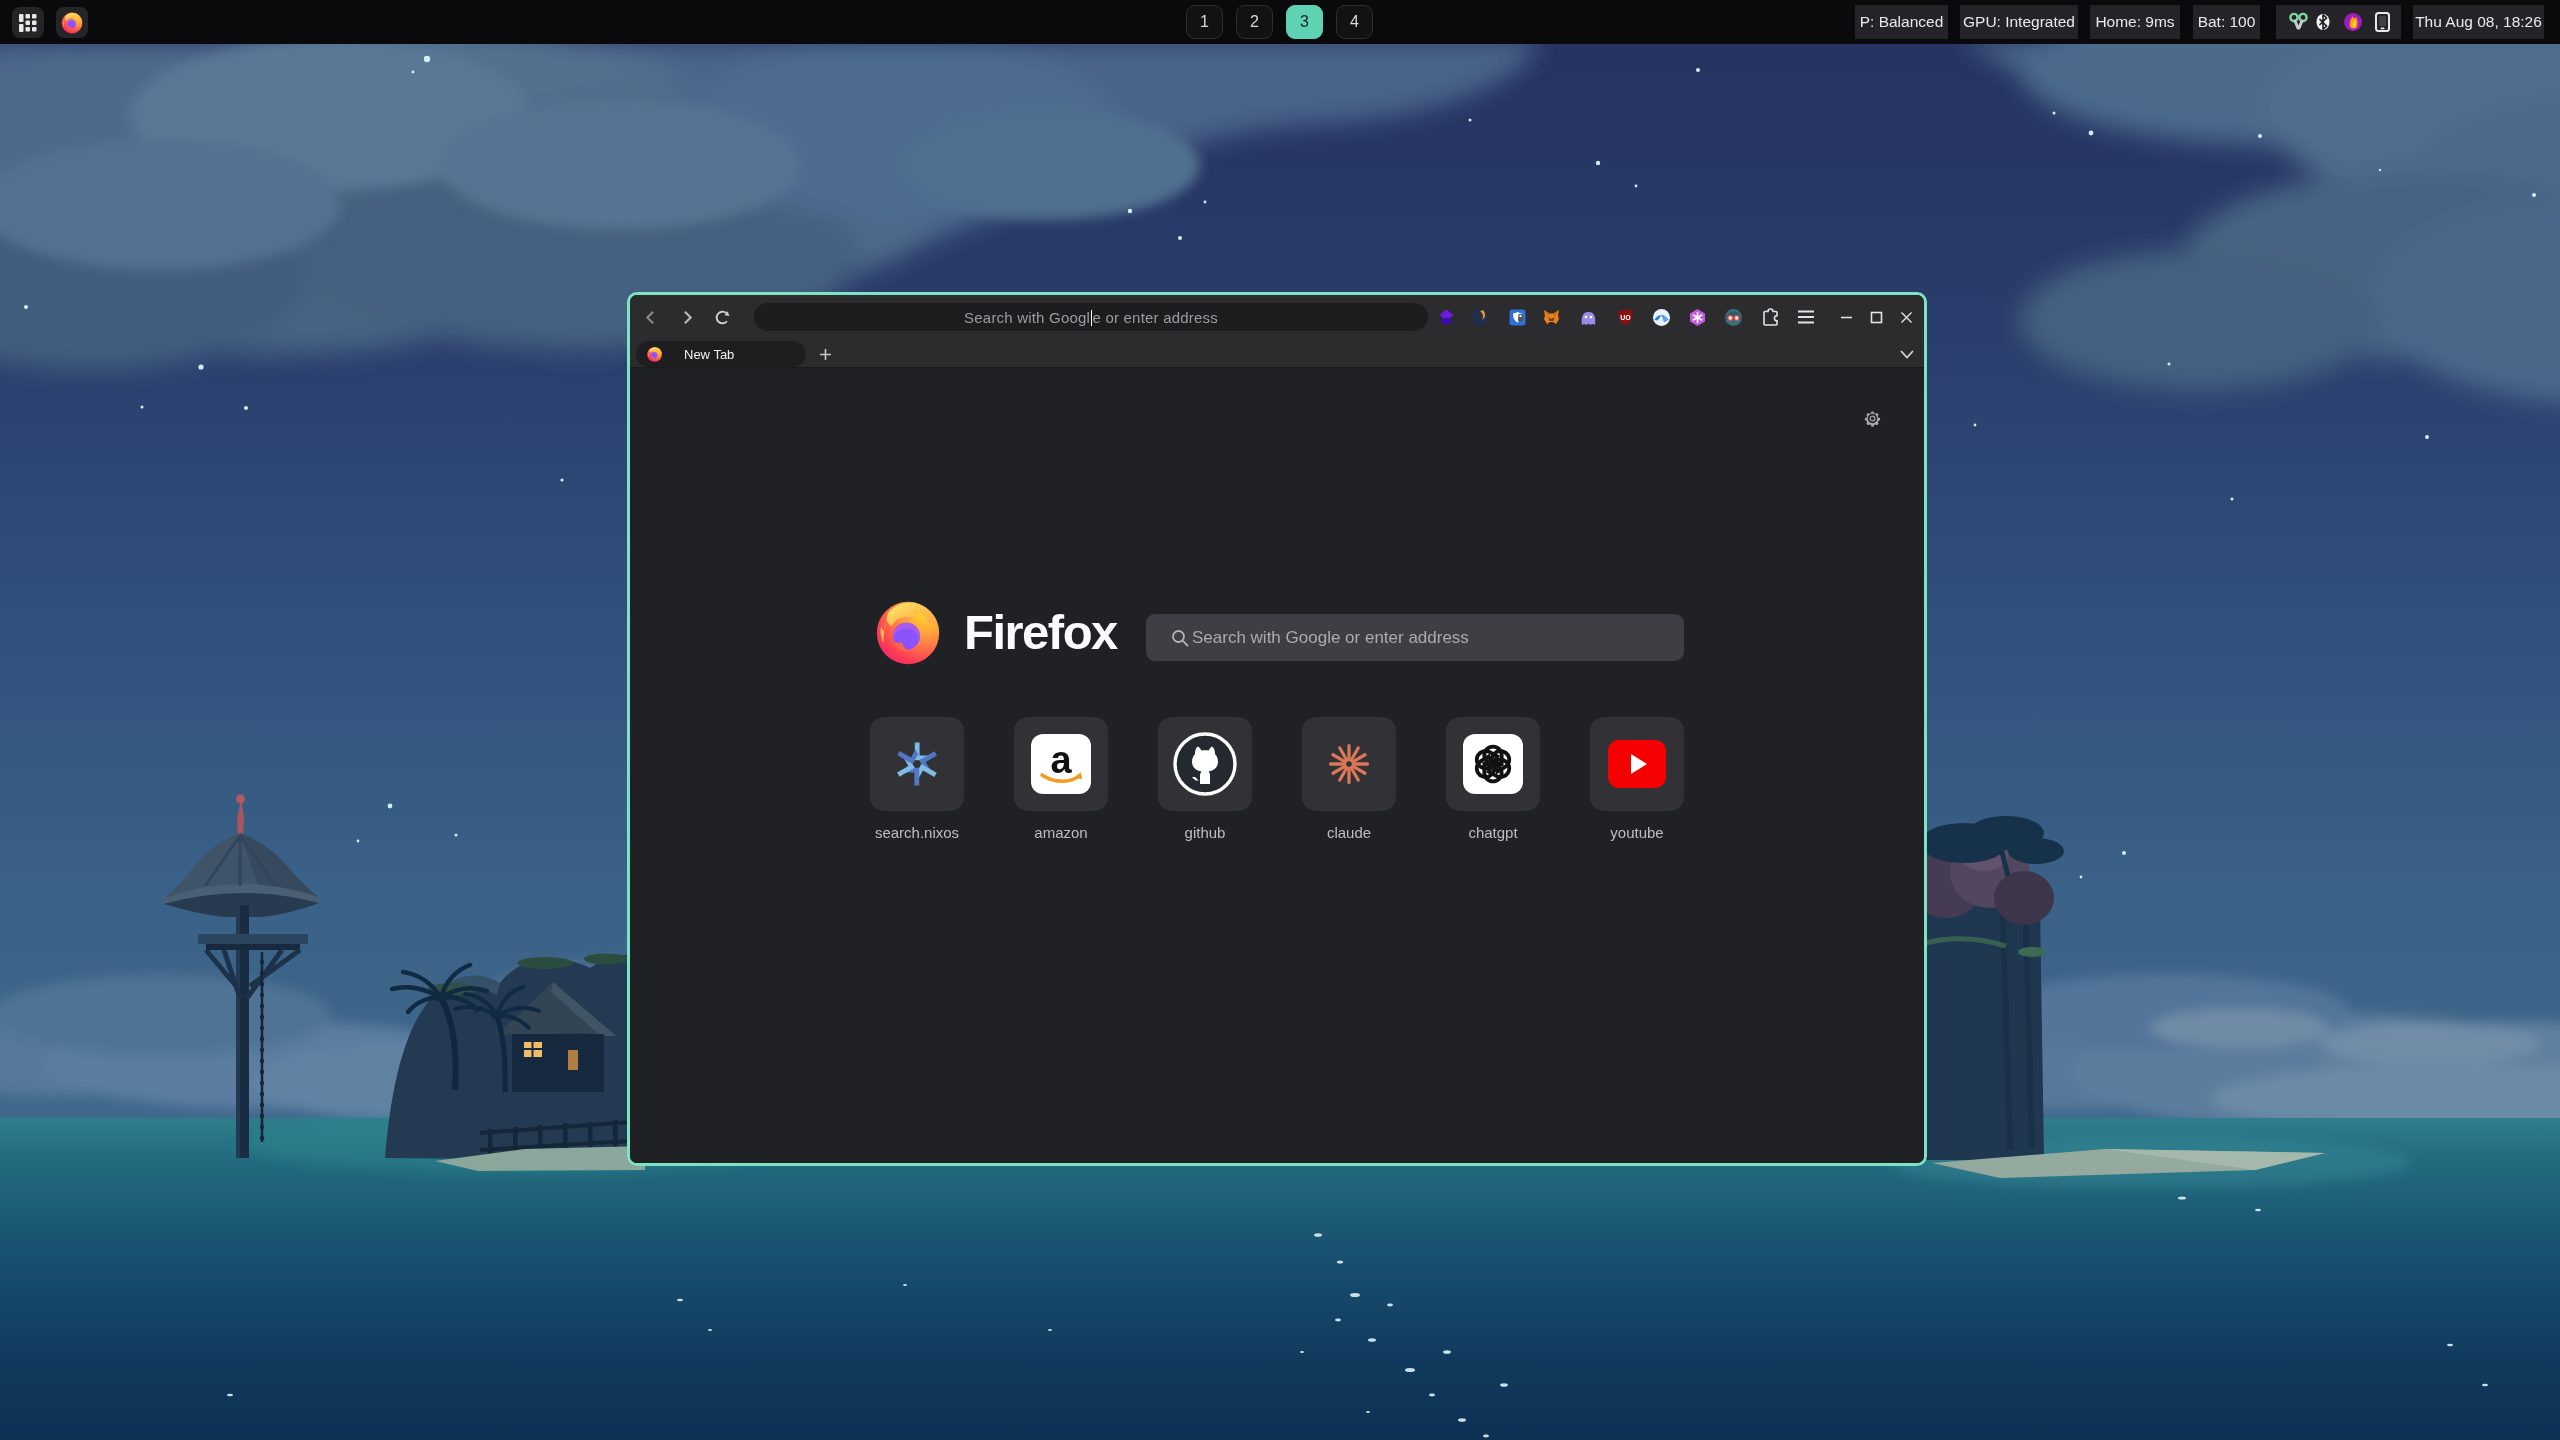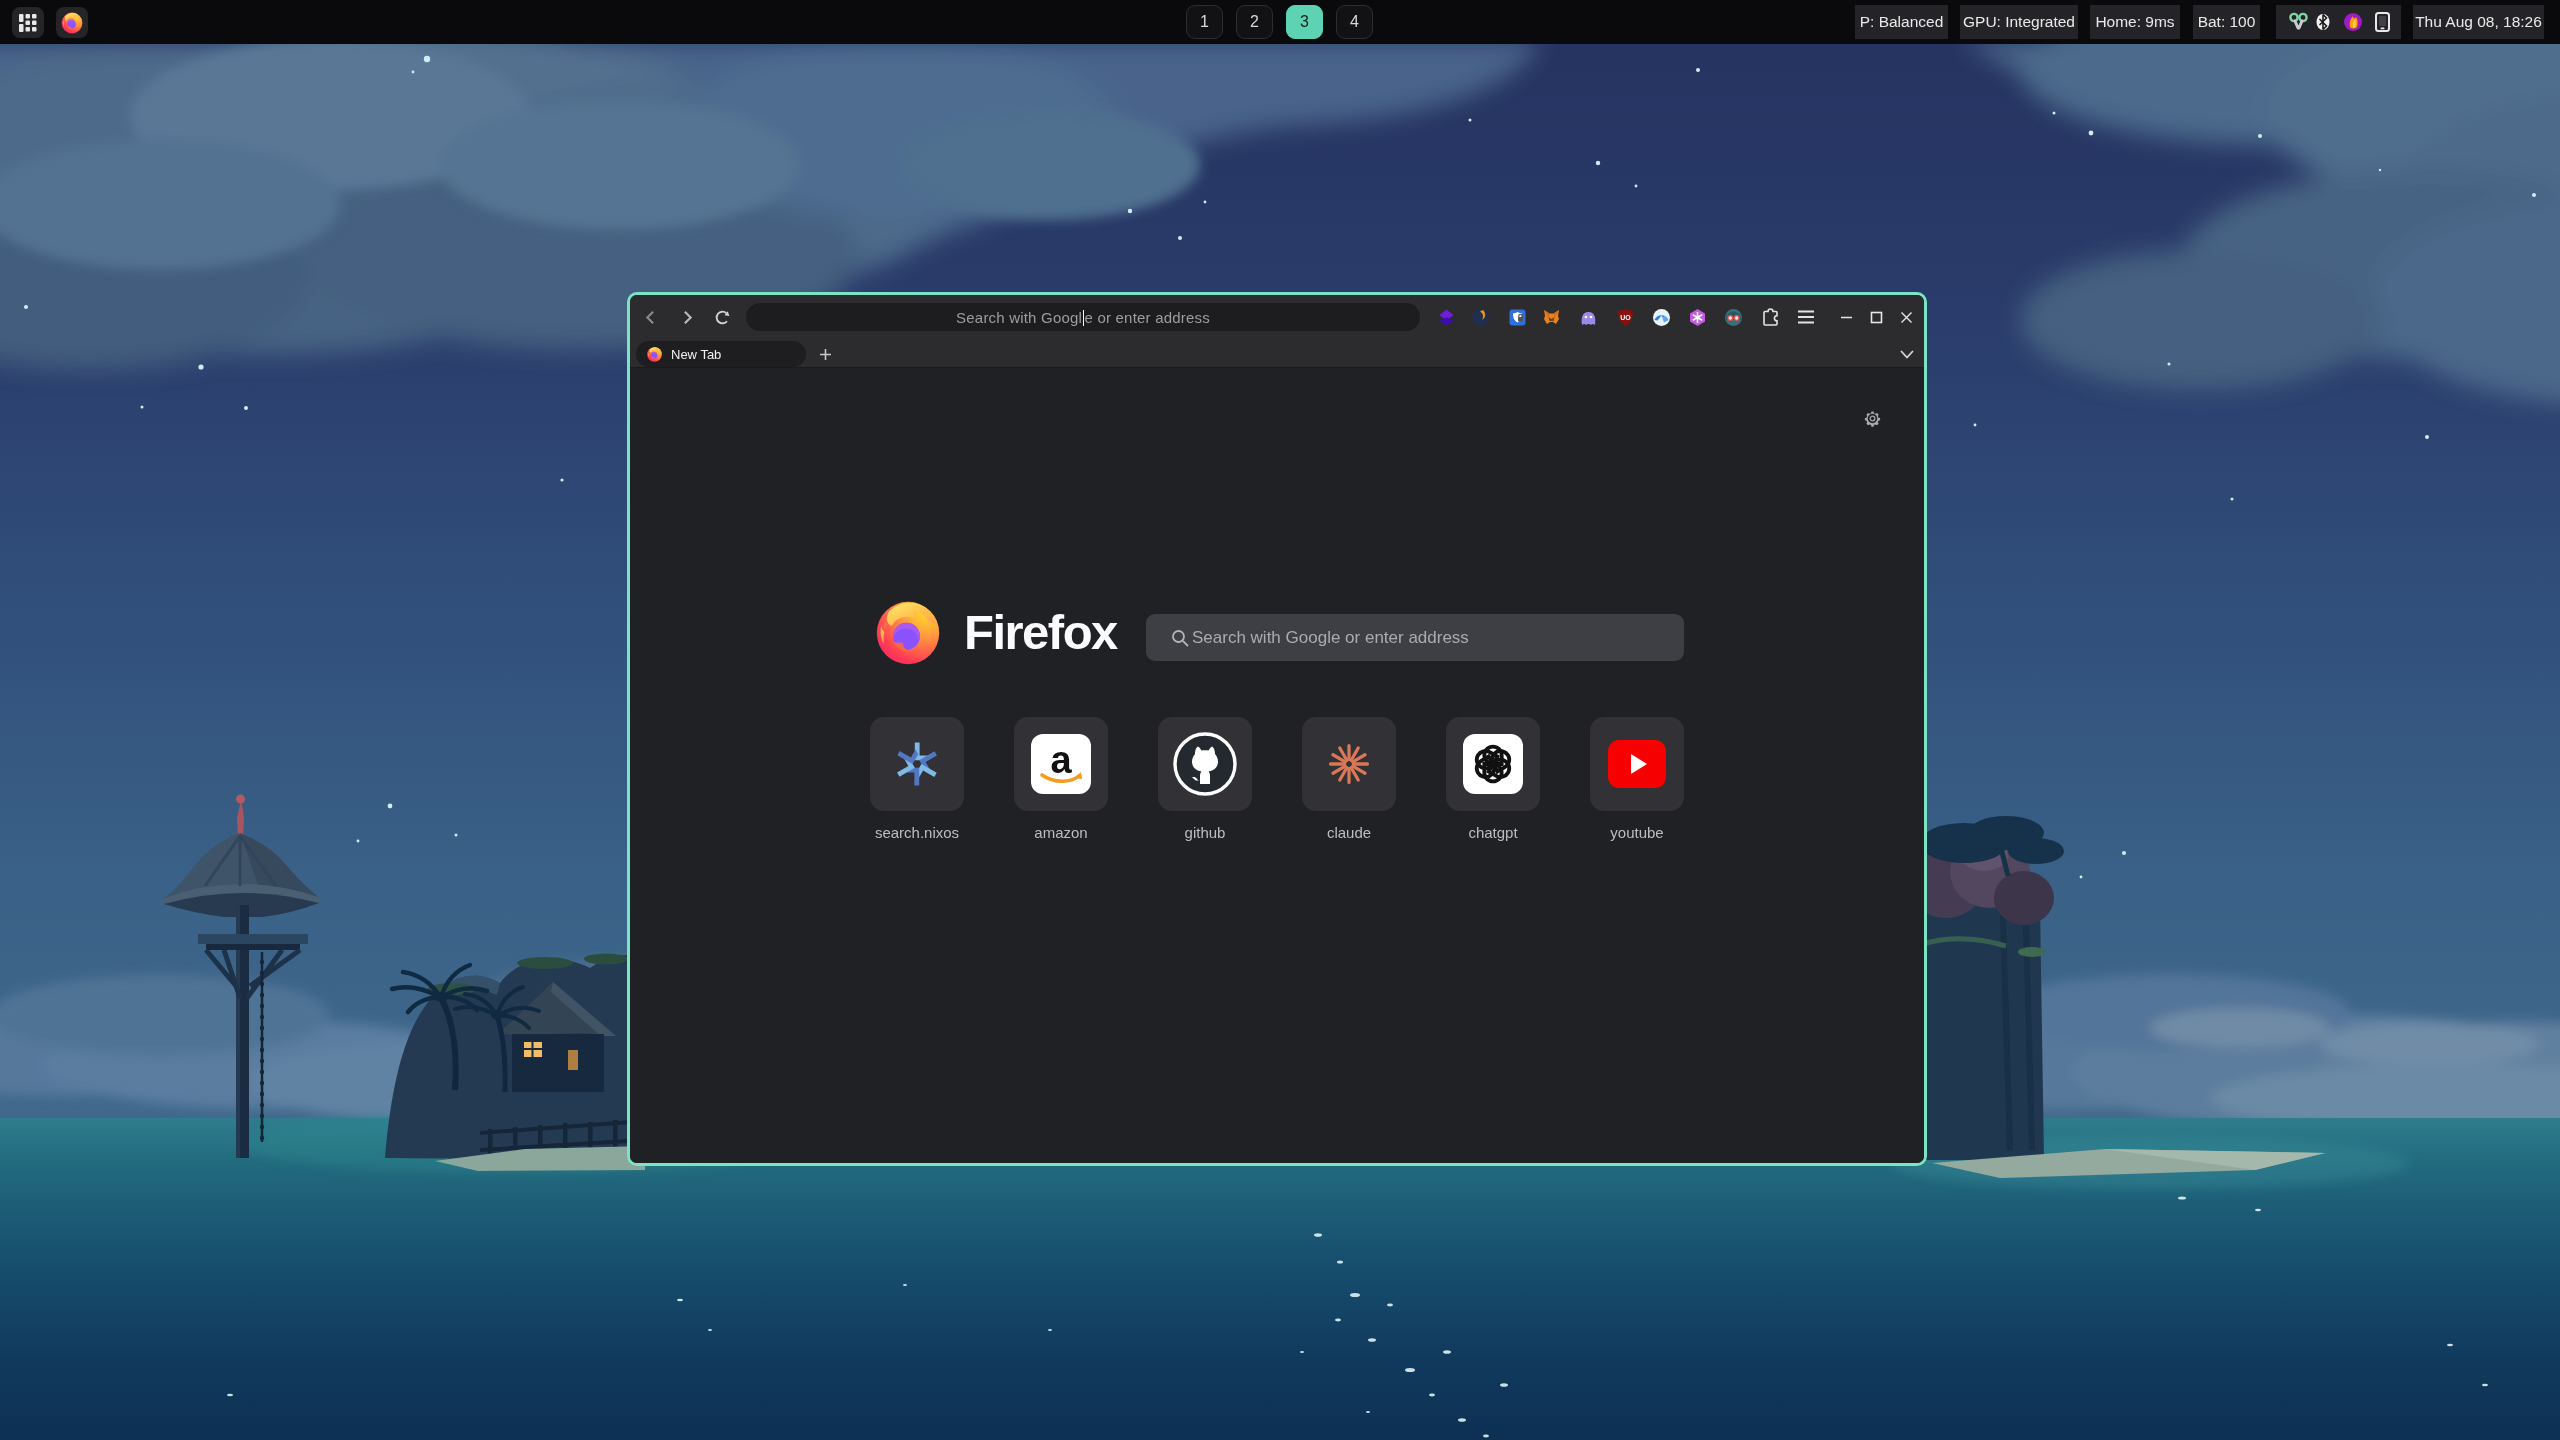--- a/index.html
+++ b/index.html
@@ -9,27 +9,27 @@
 #bar{position:absolute;left:0;top:0;width:2560px;height:44px;background:#0a0a0c;z-index:10}
 .bbtn{position:absolute;top:7px;width:32px;height:31px;background:#252528;border-radius:8px;display:flex;align-items:center;justify-content:center}
 .ws{position:absolute;top:5px;width:37px;height:34px;border-radius:9px;border:1px solid #2e2e31;color:#d8d8d8;font-size:16px;display:flex;align-items:center;justify-content:center;background:#121214}
 .ws.act{background:#5ed3b4;border-color:#5ed3b4;color:#132019}
 .pill{position:absolute;top:5px;height:34px;background:#242428;border-radius:0;color:#e9e9e9;font-size:15.5px;display:flex;align-items:center;justify-content:center;white-space:nowrap}
 
 #win{position:absolute;left:627px;top:292px;width:1300px;height:874px;border:3px solid #7ce3c3;border-radius:10px;background:#202125;overflow:hidden;z-index:5}
 #toolbar{position:absolute;left:0;top:0;width:100%;height:44px;background:#2c2c2e}
 #tabrow{position:absolute;left:0;top:44px;width:100%;height:29px;background:#2c2c2e;border-bottom:1px solid #1a1a1c}
 #content{position:absolute;left:0;top:74px;right:0;bottom:0;background:#202125}
-#urlbar{position:absolute;left:116px;top:8px;width:674px;height:28px;background:#1d1d20;border-radius:14px;display:flex;align-items:center;justify-content:center}
+#urlbar{position:absolute;left:124px;top:8px;width:674px;height:28px;background:#1d1d20;border-radius:14px;display:flex;align-items:center;justify-content:center}
 #urlbar span{color:#9c9ca1;font-size:15px;letter-spacing:.2px}
 .navic{position:absolute;top:6px;width:32px;height:32px;display:flex;align-items:center;justify-content:center}
 .exic{position:absolute;top:12px;width:20px;height:20px;display:flex;align-items:center;justify-content:center}
 .winc{position:absolute;top:10px;width:24px;height:24px;display:flex;align-items:center;justify-content:center}
 #tab{position:absolute;left:6px;top:2px;width:170px;height:26px;background:#1e1e21;border-radius:13px;display:flex;align-items:center;padding-left:10px}
-#tab span{color:#f0f0f2;font-size:13px;margin-left:8px}
+#tab span{color:#f0f0f2;font-size:13px;margin-left:21px}
 
 #gear{position:absolute;right:43px;top:41px;width:17px;height:17px}
 #logorow{position:absolute;left:0;top:228px;width:100%;height:72px}
 #ffword{position:absolute;left:334px;top:7px;font-size:49px;font-weight:bold;color:#fbfbfe;letter-spacing:-1.5px}
 #searchbox{position:absolute;left:516px;top:245px;width:538px;height:47px;background:#3e3e45;border-radius:9px;display:flex;align-items:center}
 #searchbox .ph{color:#aaabb1;font-size:17px;margin-left:46px}
 #tiles{position:absolute;left:240px;top:348px;width:814px;display:flex}
 .tile{width:94px;margin-right:50px;display:flex;flex-direction:column;align-items:center}
 .tile:last-child{margin-right:18px}
 .tbox{width:94px;height:94px;background:#313136;border-radius:14px;display:flex;align-items:center;justify-content:center}

